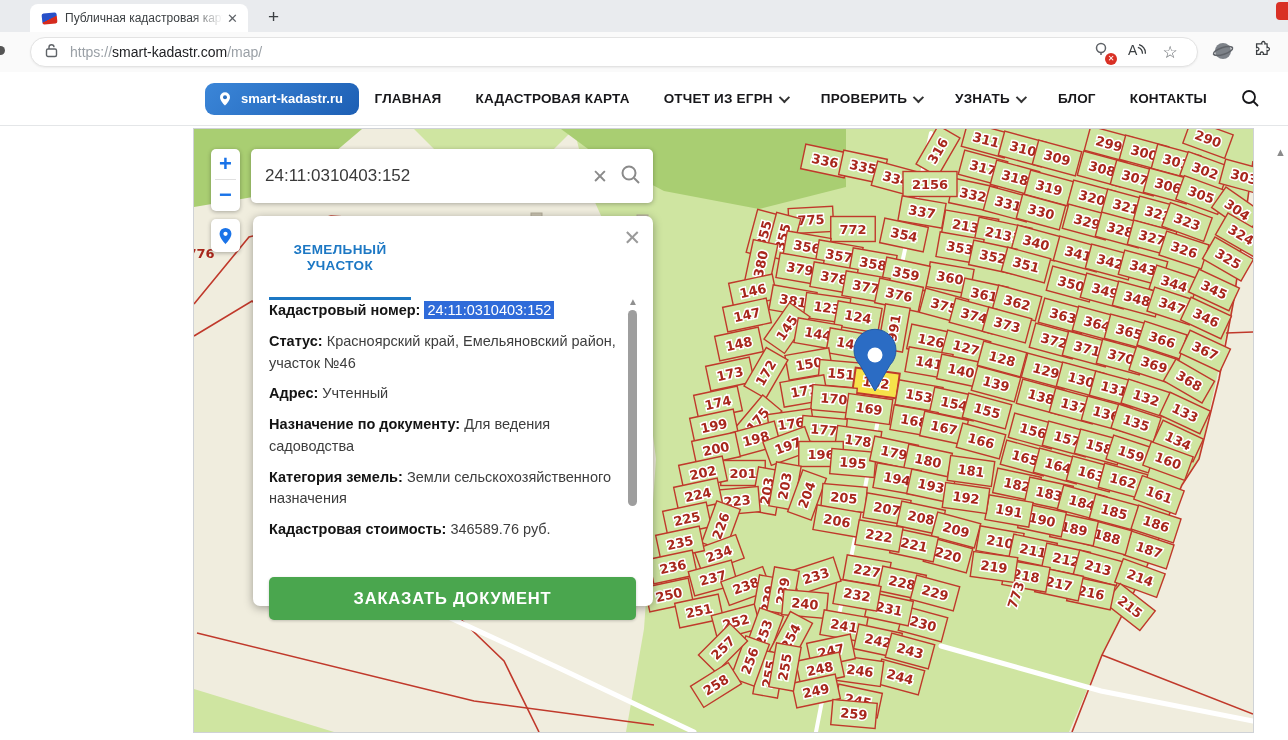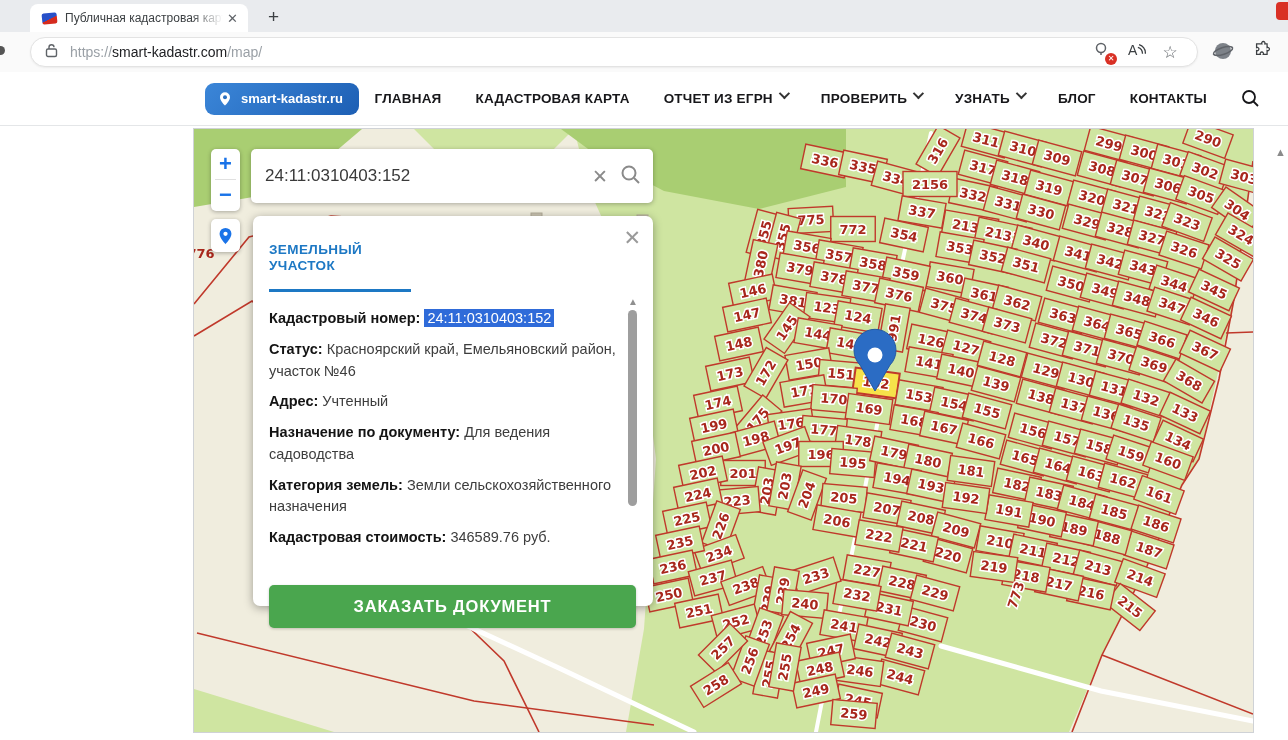--- a/index.html
+++ b/index.html
@@ -31,21 +31,21 @@
   .half-dot { position:absolute; left:-4px; top:14px; width:9px; height:9px; border-radius:50%; background:#555; }
 
   
   .siteheader { height:54px; background:#fff; border-bottom:1px solid #e4e6e8;
          display:flex; align-items:center; padding:0 28px 0 205px; }
   .logo { display:flex; align-items:center; gap:8px; background:linear-gradient(135deg,#3b86d8,#1d5fb4);
          color:#fff; font-size:13px; font-weight:bold; border-radius:9px; padding:8px 16px 8px 12px; }
   .logo .pin { width:16px; height:16px; display:inline-block; }
   .nav { margin-left:auto; display:flex; align-items:center; gap:34px; }
   .nav-item { font-size:13.5px; font-weight:bold; color:#17171a; letter-spacing:.2px; white-space:nowrap;
-         display:flex; gap:6px; cursor:pointer; }
+         display:flex; align-items:center; gap:6px; cursor:pointer; }
   .caret { width:8px; height:8px; border-right:2px solid #333; border-bottom:2px solid #333;
          transform:rotate(45deg) translateY(-2px); }
   .nav-search svg { display:block; }
 
   
   .map-wrap { position:absolute; left:193px; top:128px; width:1061px; height:605px;
          border:1px solid #cfd2d6; background:#f0edde; }
   .map-svg { position:absolute; left:0; top:0; width:1059px; height:603px; }
 
   .zoombox { position:absolute; left:17px; top:20px; width:29px; height:62px; background:#fff;
@@ -58,24 +58,24 @@
          border-radius:5px; box-shadow:0 1px 5px rgba(0,0,0,.3); display:flex; align-items:center; padding:0 12px 0 14px; }
   .searchbox input { border:none; outline:none; font-size:17px; color:#3a3a3a; flex:1;
          font-family:"Liberation Sans",sans-serif; background:transparent; }
   .sb-clear { color:#8a8a8a; font-size:19px; padding:0 10px; cursor:pointer; }
   .sb-mag  { padding-left:2px; cursor:pointer; }
 
   
   .popup { position:absolute; left:59px; top:87px; width:400px; height:390px; background:#fff;
          border-radius:7px; box-shadow:0 2px 10px rgba(0,0,0,.35); padding:26px 24px 0 16px; }
   .popup-close { position:absolute; top:10px; right:12px; font-size:21px; color:#9a9a9a; cursor:pointer; }
-  .ptab { width:142px; text-align:left; color:#1d78c4; font-weight:bold; font-size:13.5px;
-         letter-spacing:.4px; line-height:1.15; padding-bottom:16px; border-bottom:3px solid #1d78c4;
+  .ptab { width:142px; text-align:center; color:#1d78c4; font-weight:bold; font-size:13.5px;
+         letter-spacing:.4px; line-height:1.15; padding-bottom:24px; border-bottom:3px solid #1d78c4;
          text-transform:uppercase; cursor:pointer; }
-  .fields { margin-top:16px; width:356px; font-size:14.5px; color:#3d3d3d; line-height:1.5; }
+  .fields { margin-top:0; width:356px; font-size:14.5px; color:#3d3d3d; line-height:1.5; }
   .frow { margin-bottom:9px; }
   .frow b { color:#141414; }
   .hl { background:#2f6bd9; color:#fff; padding:1px 3px; }
   .order-btn { margin-top:27px; width:367px; height:43px; background:#4aa64e; border:none; border-radius:5px;
          color:#fff; font-weight:bold; font-size:16.5px; letter-spacing:.8px;
          font-family:"Liberation Sans",sans-serif; cursor:pointer; box-shadow:0 1px 3px rgba(0,0,0,.2);}
   .pscroll-arrow { position:absolute; right:15px; top:80px; color:#8f8f8f; font-size:10px; }
   .pscroll-thumb { position:absolute; right:16px; top:94px; width:9px; height:196px; background:#9e9e9e;
          border-radius:5px; }
 

